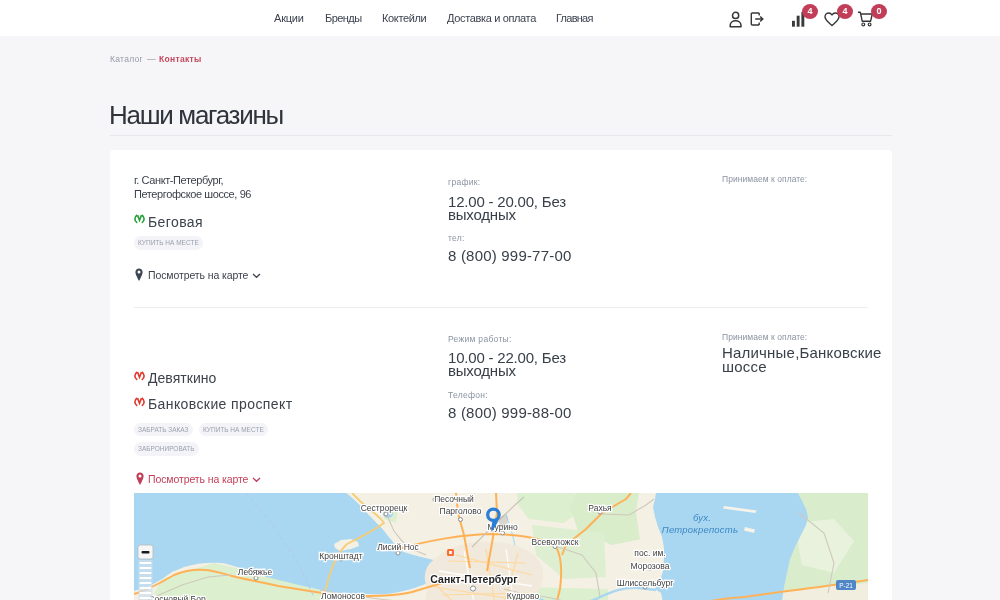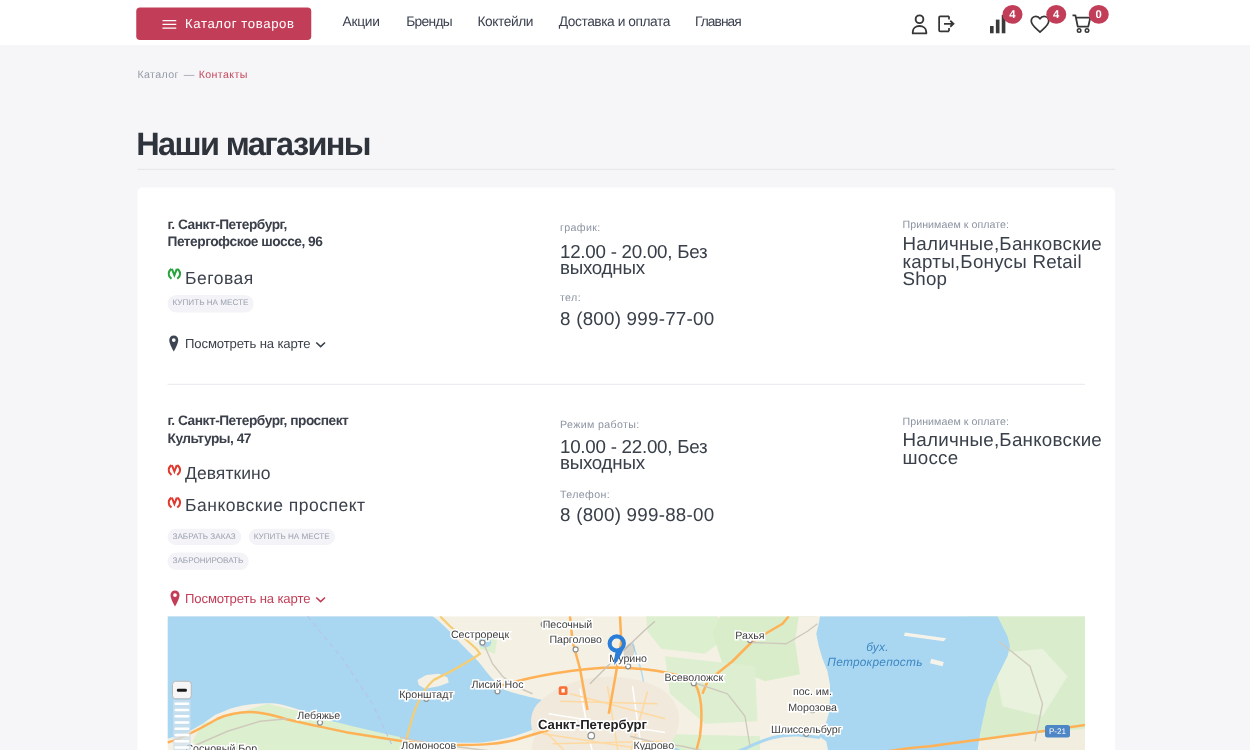--- a/index.html
+++ b/index.html
@@ -8,43 +8,39 @@
 .abs{position:absolute}
 .page{position:relative;width:1000px;height:600px;overflow:hidden}
 .header{position:absolute;left:0;top:0;width:1000px;height:36px;background:#fff}
 .catbtn{position:absolute;left:109px;top:6px;width:140px;height:26px;background:#c23e58;border-radius:3px}
 .burger{position:absolute;left:20.5px;top:10px;width:11px;height:6.6px;border-top:1.3px solid #fff;border-bottom:1.3px solid #fff}
 .burger:after{content:"";position:absolute;left:0;top:1.9px;width:11px;height:1.3px;background:#fff}
 .catbtn span{position:absolute;left:39px;top:0;line-height:26px;color:#fff;font-size:10.5px;letter-spacing:.5px;white-space:nowrap}
 .nav a{position:absolute;top:0;line-height:36px;font-size:11px;letter-spacing:.2px;color:#3c4250;text-decoration:none}
 .badge{position:absolute;width:16px;height:15px;border-radius:50%;background:#c23e58;color:#fff;font-size:9px;font-weight:bold;text-align:center;line-height:15px}
 .crumbs{position:absolute;left:110px;top:54px;font-size:8.5px;letter-spacing:.3px;color:#949aa6}
-.crumbs b{color:#c4495f;font-weight:normal;letter-spacing:.3px}
-h1.title{position:absolute;left:109px;top:100px;font-size:26px;letter-spacing:-1.3px;color:#2e333c;font-weight:bold}
+.crumbs b{color:#c4495f;font-weight:bold;letter-spacing:.3px}
+h1.title{position:absolute;left:109px;top:100px;font-size:26px;letter-spacing:-1.3px;color:#2e333c;font-weight:normal}
 .rule{position:absolute;left:110px;top:135px;width:782px;height:1px;background:#e8e8ec}
 .card{position:absolute;left:110px;top:150px;width:782px;height:482px;background:#fff;border-radius:4px}
 .divider{position:absolute;left:134px;top:307px;width:734px;height:1px;background:#ededf1}
-.addr{position:absolute;font-size:11px;font-weight:bold;color:#3a3f4a;line-height:13.5px;letter-spacing:-.4px}
+.addr{position:absolute;font-size:11px;font-weight:normal;color:#3a3f4a;line-height:13.5px;letter-spacing:-.4px}
 .lbl{position:absolute;font-size:8.5px;letter-spacing:.3px;color:#8b93a1}
 .val{position:absolute;font-size:15px;color:#39404a;line-height:13px;letter-spacing:.2px}
 .mname{position:absolute;font-size:14px;color:#3c424c;letter-spacing:.4px}
 .pill{position:absolute;height:13.5px;border-radius:7px;background:#f4f4f8;color:#9aa0ae;font-size:6.5px;letter-spacing:0;line-height:14px;padding:0 4.5px;white-space:nowrap}
 .maplink{position:absolute;font-size:10.5px;letter-spacing:-.1px;color:#3c424c}
 .maplink.red{color:#c23e58}
 svg{display:block}
 </style>
 </head>
 <body>
 <div class="page">
 
   <div class="header">
-    <div class="catbtn">
-        <div class="burger"></div>
-        <span>Каталог товаров</span>
-      </div>
     <div class="nav">
       <a style="left:274px;letter-spacing:-0.2px">Акции</a>
       <a style="left:325px;letter-spacing:-0.55px">Бренды</a>
       <a style="left:382px;letter-spacing:-0.35px">Коктейли</a>
       <a style="left:447px;letter-spacing:-0.35px">Доставка и оплата</a>
       <a style="left:556px;letter-spacing:-0.75px">Главная</a>
     </div>
 
     <svg class="abs" style="left:729px;top:11px" width="14" height="17" viewBox="0 0 14 17">
       <circle cx="6.6" cy="4.4" r="3.1" fill="none" stroke="#363636" stroke-width="1.5"></circle>
@@ -104,23 +100,21 @@
   <svg class="abs" style="left:252px;top:272.5px" width="9" height="6" viewBox="0 0 9 6">
     <path d="M1 1 L4.5 4.3 L8 1" fill="none" stroke="#3c424c" stroke-width="1.3"></path>
   </svg>
 
   <div class="lbl" style="left:448px;top:177px">график:</div>
   <div class="val" style="left:448px;top:195px;letter-spacing:-0.2px">12.00 - 20.00, Без<br>выходных</div>
   <div class="lbl" style="left:448px;top:232.5px">тел:</div>
   <div class="val" style="left:448px;top:249px">8 (800) 999-77-00</div>
 
   <div class="lbl" style="left:722px;top:174px;letter-spacing:0.05px">Принимаем к оплате:</div>
-  <div class="val" style="left:722px;top:189px;width:150px;line-height:14px">Наличные,Банковские карты,Бонусы Retail Shop</div>
-
-  <div class="addr" style="left:134px;top:331px">г. Санкт-Петербург, проспект<br>Культуры, 47</div>
+
   <svg class="abs" style="left:133.5px;top:371px" width="11" height="10" viewBox="0 0 10 9">
     <path d="M2.9 0.9 Q0.8 2.4 0.8 4.5 Q0.8 6.5 2.9 8.1" fill="none" stroke="#e03a2e" stroke-width="1.5"></path>
     <path d="M7.1 0.9 Q9.2 2.4 9.2 4.5 Q9.2 6.5 7.1 8.1" fill="none" stroke="#e03a2e" stroke-width="1.5"></path>
     <path d="M3.2 1 L5 5.6 L6.8 1" fill="none" stroke="#e03a2e" stroke-width="1.5"></path>
   </svg>
   <div class="mname" style="left:148px;top:370px;letter-spacing:0.05px">Девяткино</div>
   <svg class="abs" style="left:133.5px;top:396.5px" width="11" height="10" viewBox="0 0 10 9">
     <path d="M2.9 0.9 Q0.8 2.4 0.8 4.5 Q0.8 6.5 2.9 8.1" fill="none" stroke="#e03a2e" stroke-width="1.5"></path>
     <path d="M7.1 0.9 Q9.2 2.4 9.2 4.5 Q9.2 6.5 7.1 8.1" fill="none" stroke="#e03a2e" stroke-width="1.5"></path>
     <path d="M3.2 1 L5 5.6 L6.8 1" fill="none" stroke="#e03a2e" stroke-width="1.5"></path>

